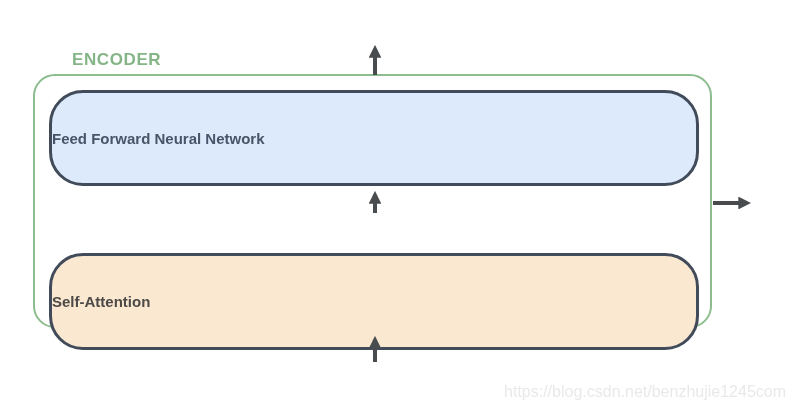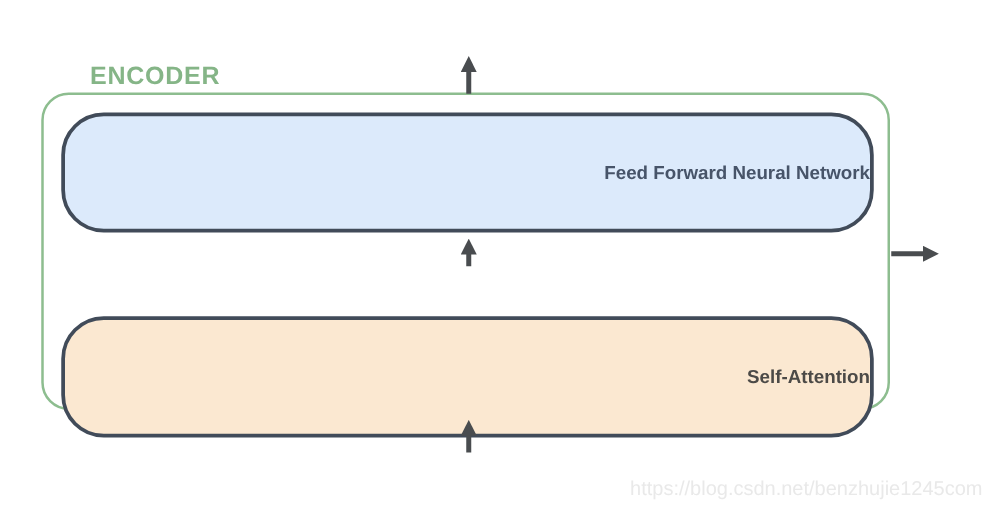--- a/index.html
+++ b/index.html
@@ -23,21 +23,21 @@
     position:relative;
     width:792px;
     height:411px;
     background:var(--background);
     overflow:hidden;
   }
   .encoder-label{
     position:absolute;
     left:72px;
     top:50px;
-    font-size:20px;
+    font-size:17px;
     font-weight:600;
     letter-spacing:0.6px;
     color:var(--encoder-label);
   }
   .encoder-box{
     position:absolute;
     left:33px;
     top:74px;
     width:679px;
     height:254px;
@@ -48,21 +48,21 @@
   }
   .block{
     position:absolute;
     left:49px;
     width:650px;
     box-sizing:border-box;
     border:3px solid var(--block-border);
     border-radius:34px;
     display:flex;
     align-items:center;
-    justify-content:flex-end;
+    justify-content:flex-start;
     font-size:15px;
     font-weight:600;
   }
   .block.ffnn{
     top:90px;
     height:96px;
     background:var(--ffnn-fill);
     color:var(--ffnn-text);
   }
   .block.sa{

